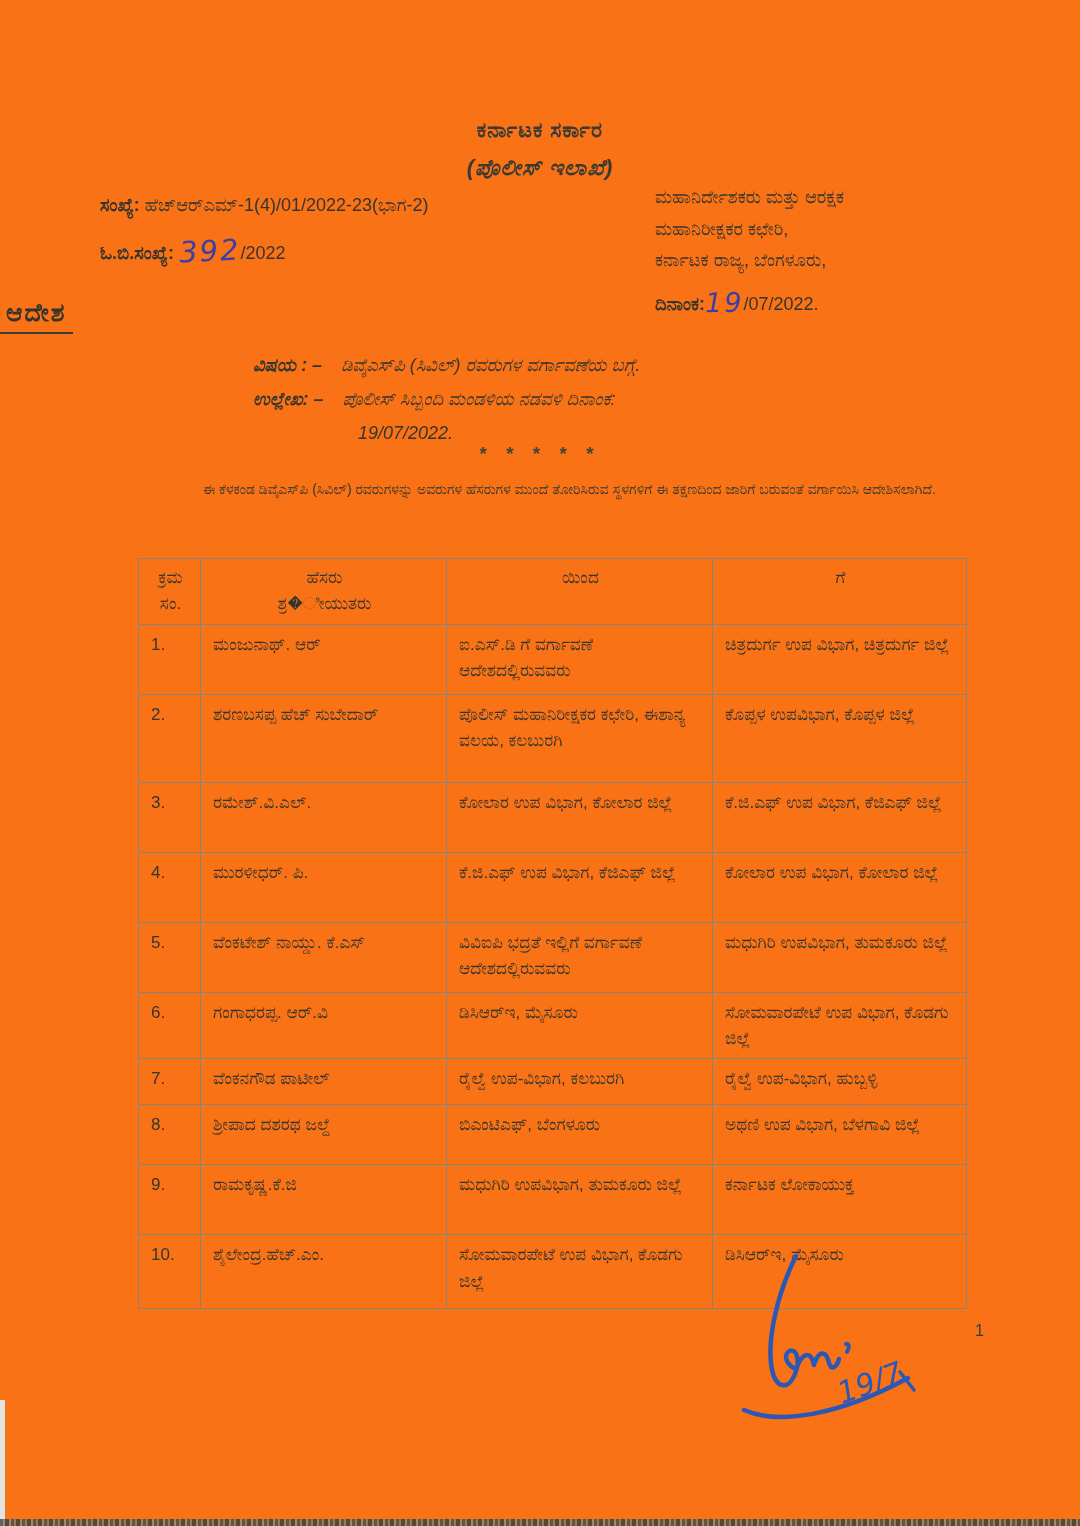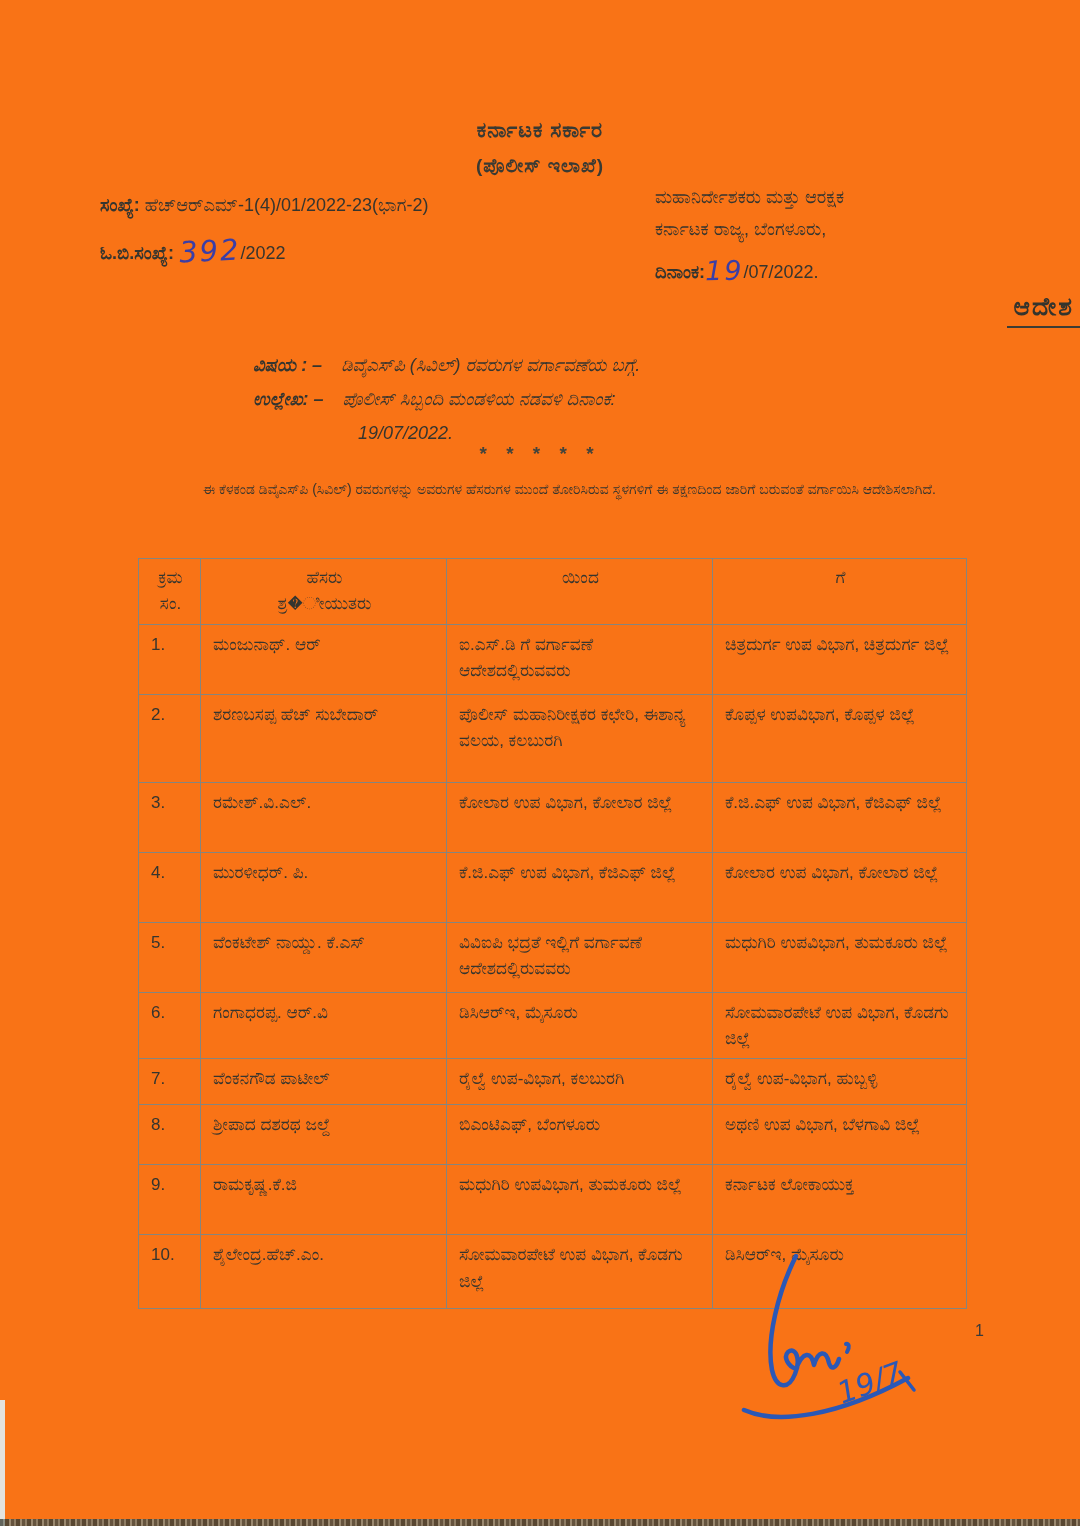--- a/index.html
+++ b/index.html
@@ -10,21 +10,21 @@
     color:#35352f;
     overflow:hidden;
   }
   .page{position:relative;width:1080px;height:1526px;background:#f97316;}
 
   .center-title{
     position:absolute;left:0;width:1080px;text-align:center;
     font-size:21px;font-weight:700;letter-spacing:1px;color:#3a3a33;
   }
   .gov-title{top:118px;}
-  .dept-title{top:155px;font-size:19px;font-weight:600;}
+  .dept-title{top:155px;font-size:22px;font-weight:600;font-style:italic;}
 
   .ref-block{position:absolute;left:100px;top:188px;font-size:18px;line-height:1.9;color:#35352f;}
   .ref-line{white-space:nowrap;}
   .label{font-weight:700;}
   .handwrite{
     color:#3b3ea6;
     font-style:italic;
     font-size:29px;
     letter-spacing:2px;
     display:inline-block;
@@ -34,21 +34,21 @@
   .hw-small{font-size:27px;transform:rotate(-1deg) translateY(2px);}
 
   .office-block{
     position:absolute;left:655px;top:182px;width:330px;
     text-align:left;font-size:18px;line-height:1.75;color:#35352f;
   }
   .office-line{display:block;}
   .date-line{white-space:nowrap;}
 
   .order-title{
-    position:absolute;left:0;top:292px;width:1080px;text-align:right;
+    position:absolute;left:0;top:298px;width:1080px;text-align:left;
   }
   .order-title span{
     display:inline-block;font-size:25px;font-weight:700;letter-spacing:2px;
     border-bottom:2px solid #3c3c35;padding:0 6px 4px 6px;color:#34342d;
   }
 
   .subject-block{position:absolute;left:253px;top:348px;font-size:18px;line-height:1.9;color:#35352f;font-style:italic;}
   .subject-row{white-space:nowrap;}
   .subject-row .label{margin-right:14px;}
   .ref-date{margin-left:105px;}
@@ -123,20 +123,21 @@
       <span>ಹೆಚ್‌ಆರ್‌ಎಮ್-1(4)/01/2022-23(ಭಾಗ-2)</span>
     </div>
     <div class="ref-line">
       <span class="label">ಓ.ಬಿ.ಸಂಖ್ಯೆ:</span>
       <span class="handwrite">392</span><span>/2022</span>
     </div>
   </div>
 
   <div class="office-block">
     <span class="office-line">ಮಹಾನಿರ್ದೇಶಕರು ಮತ್ತು ಆರಕ್ಷಕ</span>
+    <span class="office-line">ಮಹಾನಿರೀಕ್ಷಕರ ಕಛೇರಿ,</span>
     <span class="office-line">ಕರ್ನಾಟಕ ರಾಜ್ಯ, ಬೆಂಗಳೂರು,</span>
     <span class="office-line date-line">
       <span class="label">ದಿನಾಂಕ:</span><span class="handwrite hw-small">19</span><span>/07/2022.</span>
     </span>
   </div>
 
   <div class="order-title">
     <span>ಆದೇಶ</span>
   </div>
 

